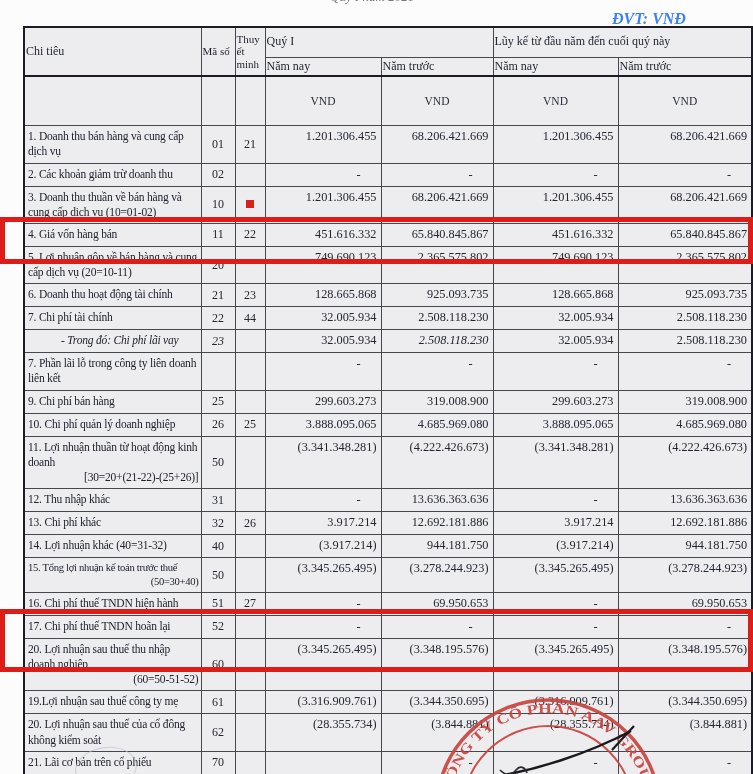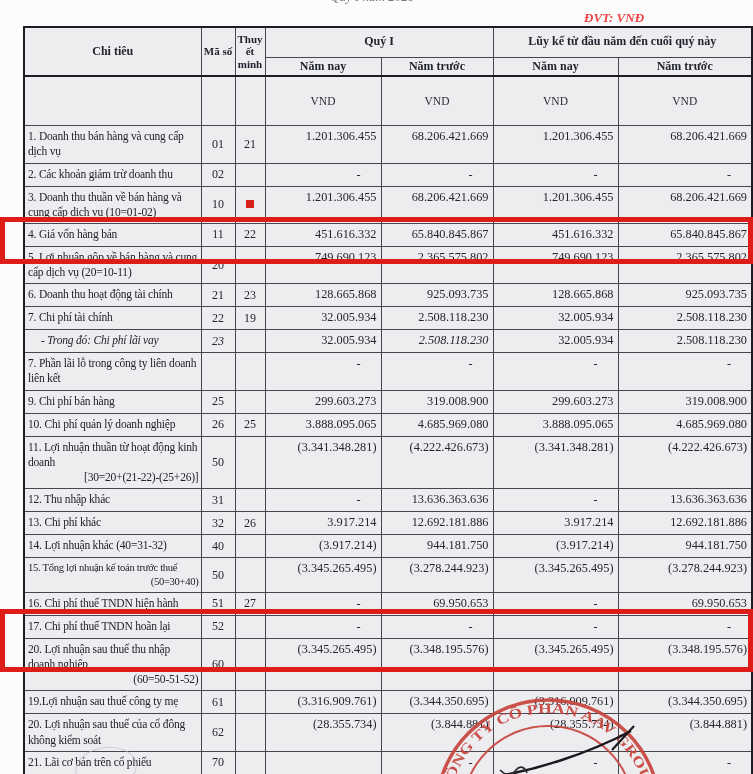--- a/index.html
+++ b/index.html
@@ -13,54 +13,54 @@
   
   #partial-title {
     position:absolute; left:330px; top:0; width:160px; height:7px; overflow:hidden;
     opacity:.75;
   }
   #partial-title > div {
     position:relative; top:-11px; font-size:13px; font-style:italic; color:#4a4d58;
   }
   
   #unit-label {
-    position:absolute; top:10px; left:584px; font-size:13px;
-    font-weight:bold; font-style:italic; color:#ef4444;
+    position:absolute; top:10px; left:612px; font-size:16px;
+    font-weight:bold; font-style:italic; color:#3b82f6;
   }
   table {
     position:absolute; left:23px; top:26px; width:729px;
     border-collapse:collapse; table-layout:fixed;
     background:#ededf0;
   }
   col.c1{width:177px} col.c2{width:34px} col.c3{width:30px}
   col.c4{width:116px} col.c5{width:112px} col.c6{width:125px} col.c7{width:134px}
   th, td { border:1px solid #46464f; vertical-align:middle; }
   table { border:2px solid #1c1c24; }
   th {
-    font-size:12px; font-weight:bold; text-align:center; color:#1f222c;
+    font-size:12px; font-weight:normal; text-align:left; color:#1f222c;
     padding:2px 1px; line-height:1.15;
   }
   th.small { font-size:11px; word-wrap:break-word; }
   tr.h1 { height:30px; } tr.h2 { height:14px; }
   tr.h2 th, th[rowspan] { border-bottom:2.5px solid #1c1c24; }
   tr.vnd td { font-size:11.5px; text-align:center; padding:18px; height:19px; color:#2a2d38; }
   td.c-label {
     font-size:11.5px; letter-spacing:-0.2px; line-height:1.32;
     padding:3px 2px 3px 3px; vertical-align:top; color:#20232d;
   }
   #row-15 td.c-label { font-size:10.6px; letter-spacing:-0.3px; }
   td.c-label .formula { text-align:right; }
   td.c-code, td.c-note { font-size:12px; text-align:center; padding:2px 7px; }
   td.c-num {
     font-size:12.3px; text-align:right; vertical-align:top;
     padding:3px 4px 3px 2px; line-height:1.3; white-space:nowrap;
   }
   td.c-num.dash { padding-right:20px; }
   tr.it td.c-label, tr.it td.c-code, tr.it td.c-q1prev { font-style:italic; }
-  tr.it td.c-label { padding-left:16px; }
+  tr.it td.c-label { padding-left:36px; }
   .red-square { display:inline-block; width:8px; height:8px; background:#d8201d; }
   .hl-box {
     position:absolute; left:0; width:753px;
     border:5px solid #df1d18; pointer-events:none; z-index:5;
   }
   #stamp { position:absolute; left:420px; top:692px; z-index:6; opacity:.92; }
   #marks { position:absolute; left:0; top:0; width:753px; height:774px; z-index:7; pointer-events:none; }
   #circle-mark {
     position:absolute; left:75px; top:747px; width:62px; height:42px;
     border:1.5px solid #bfbfc4; border-radius:50%; transform:rotate(-8deg); opacity:.7;
@@ -176,21 +176,21 @@
           <td class="c-num c-q1now">128.665.868</td>
           <td class="c-num c-q1prev">925.093.735</td>
           <td class="c-num c-ytdnow">128.665.868</td>
           <td class="c-num c-ytdprev">925.093.735</td>
         </tr>
         <tr id="row-7">
           <td class="c-label">
             <div>7. Chi phí tài chính</div>
           </td>
           <td class="c-code">22</td>
-          <td class="c-note">19</td>
+          <td class="c-note">44</td>
           <td class="c-num c-q1now">32.005.934</td>
           <td class="c-num c-q1prev">2.508.118.230</td>
           <td class="c-num c-ytdnow">32.005.934</td>
           <td class="c-num c-ytdprev">2.508.118.230</td>
         </tr>
         <tr id="row-7b" class="it">
           <td class="c-label">
             <div>- Trong đó: Chi phí lãi vay</div>
           </td>
           <td class="c-code">23</td>

